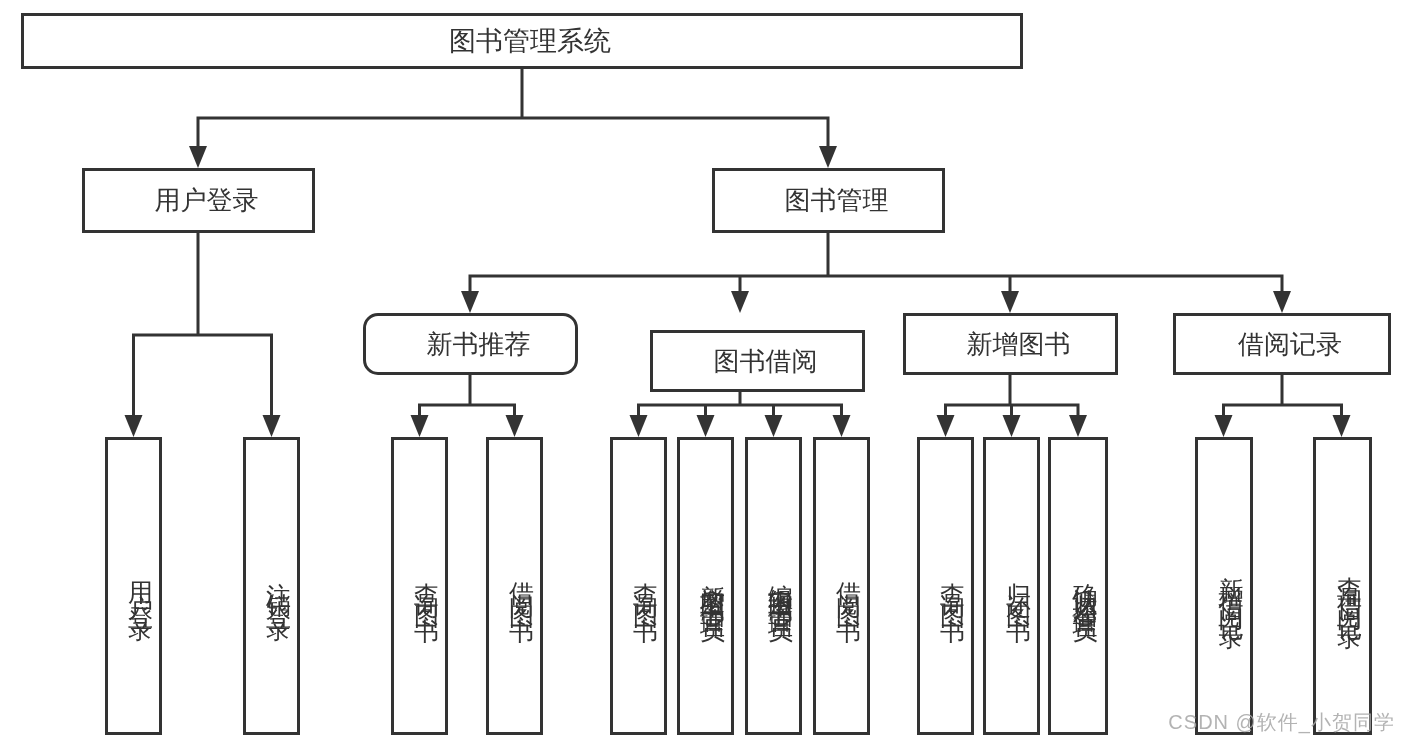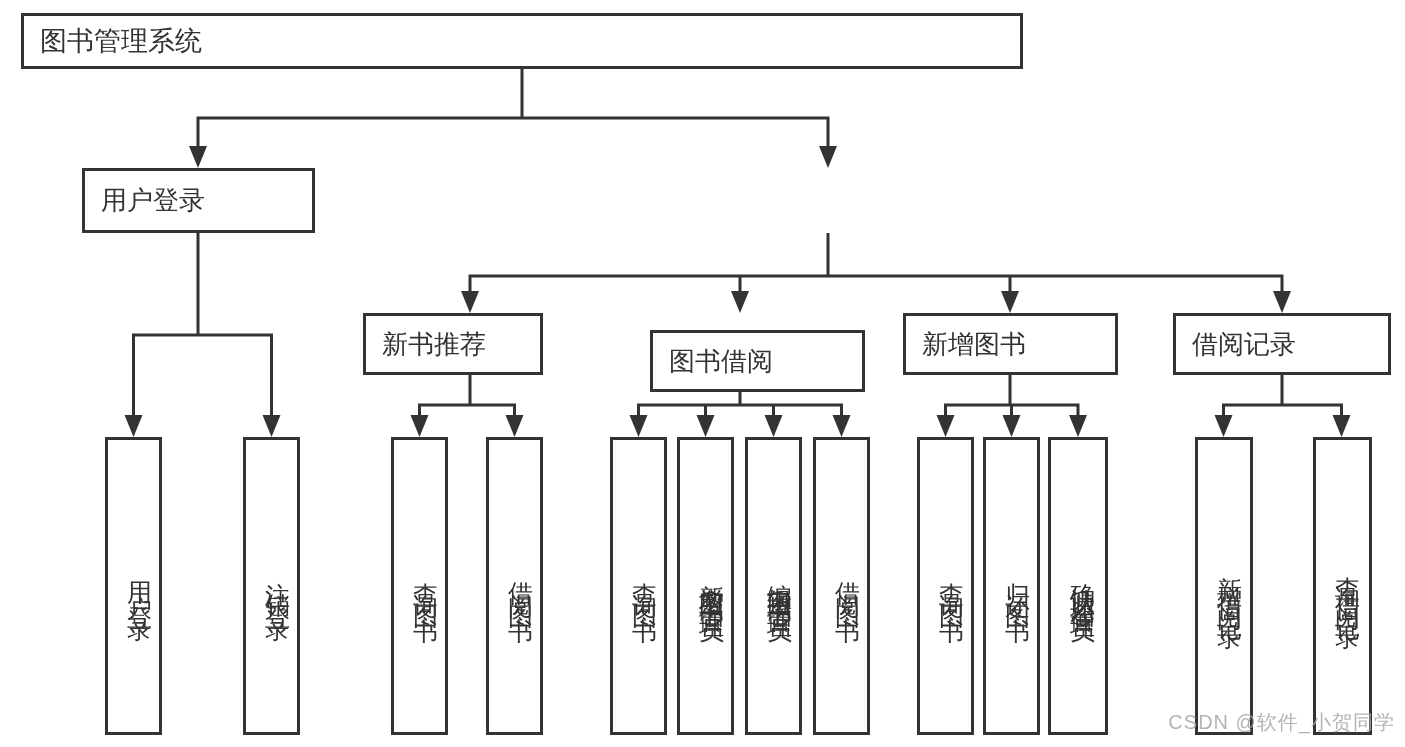--- a/index.html
+++ b/index.html
@@ -23,21 +23,21 @@
     height: 747px;
   }
   .node {
     position: absolute;
     box-sizing: border-box;
     border: 3px solid #333333;
     background: #ffffff;
     color: #333333;
     display: flex;
     align-items: center;
-    justify-content: flex-start;
+    justify-content: center;
     text-align: center;
     padding-left: 16px;
   }
   .node .label {
     font-size: 26px;
     white-space: nowrap;
   }
   .node.root .label {
     font-size: 27px;
   }
@@ -109,22 +109,25 @@
     </g>
   </svg>
 
   <div class="node root" style="left:21px; top:13px; width:1002px; height:56px;">
     <span class="label">图书管理系统</span>
   </div>
 
   <div class="node" style="left:82px; top:168px; width:233px; height:65px;">
     <span class="label">用户登录</span>
   </div>
+  <div class="node" style="left:712px; top:168px; width:233px; height:65px;">
+    <span class="label">图书管理</span>
+  </div>
 
-  <div class="node" style="left:363px; top:313px; width:180px; height:62px;">
+  <div class="node" style="left:363px; top:313px; width:215px; height:62px;border-radius:15px;">
     <span class="label">新书推荐</span>
   </div>
   <div class="node" style="left:633px; top:330px; width:215px; height:62px;margin-left:17px;">
     <span class="label">图书借阅</span>
   </div>
   <div class="node" style="left:903px; top:313px; width:215px; height:62px;">
     <span class="label">新增图书</span>
   </div>
   <div class="node" style="left:1173px; top:313px; width:218px; height:62px;">
     <span class="label">借阅记录</span>

